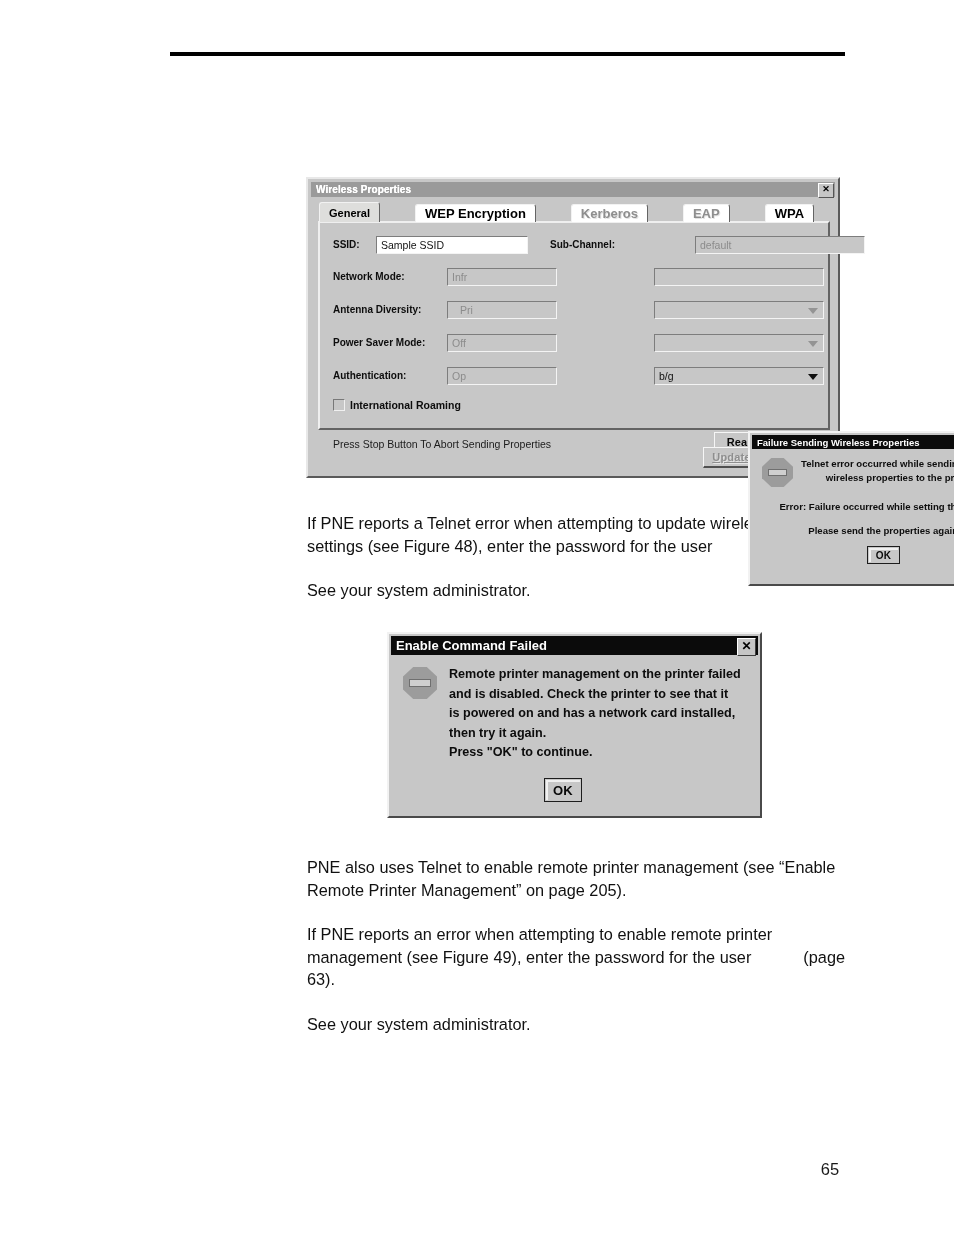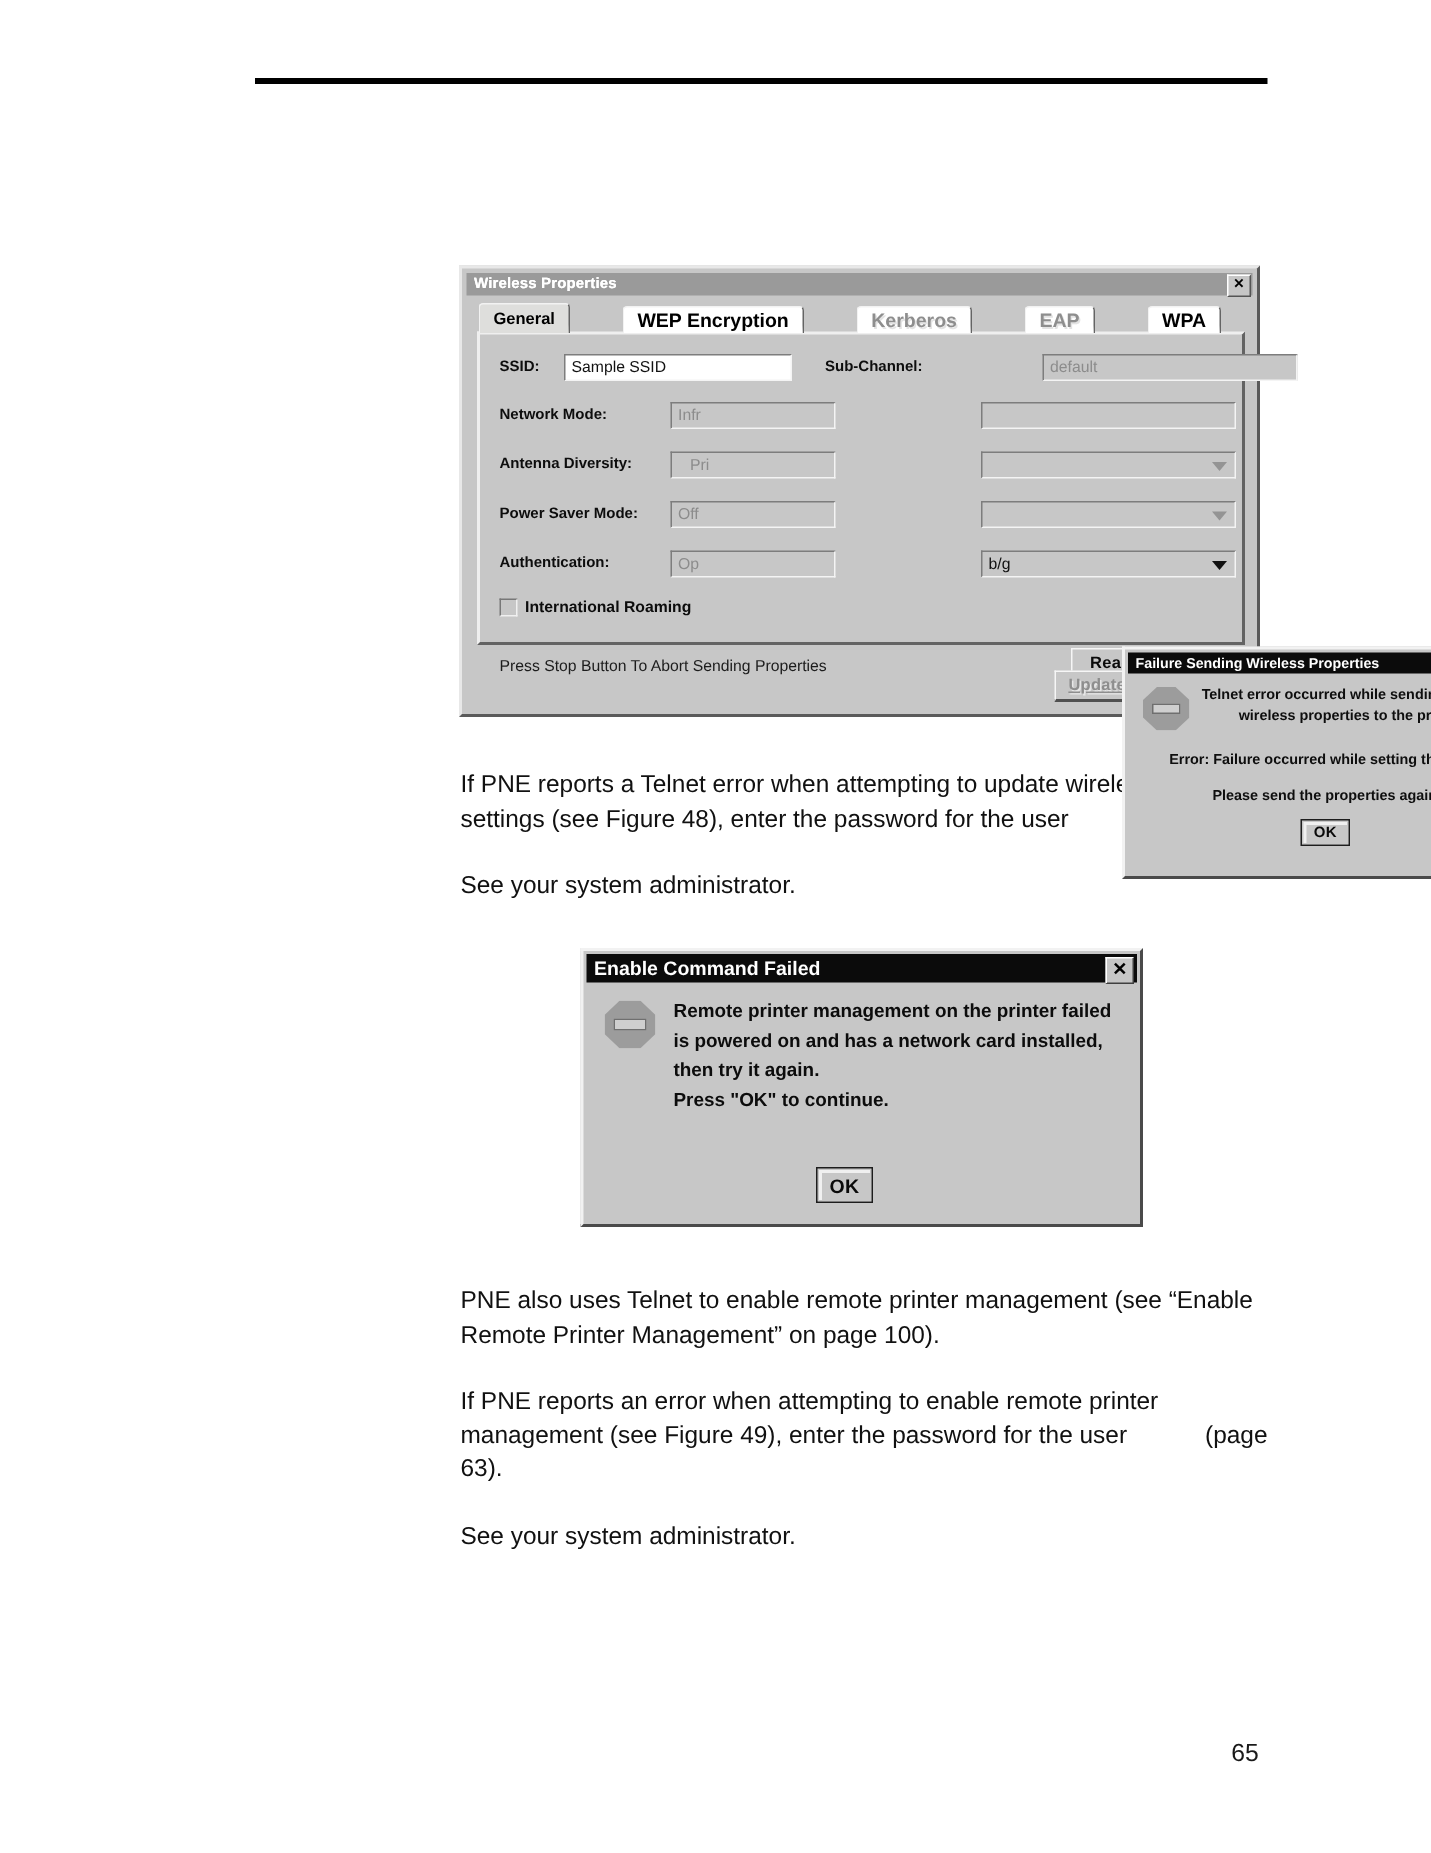--- a/index.html
+++ b/index.html
@@ -522,26 +522,27 @@
 <div class="dialog" id="dlg-enable">
   <div class="dialog-titlebar">
     <span class="title-text">Enable Command Failed</span>
     <div class="dialog-close">✕</div>
   </div>
   <div class="stop-icon">
       <span class="bar"></span>
     </div>
   <div class="msg">
     <div>Remote printer management on the printer failed</div>
+    <div>and is disabled. Check the printer to see that it</div>
     <div>is powered on and has a network card installed,</div>
     <div>then try it again.</div>
     <div>Press "OK" to continue.</div>
   </div>
   <div class="btn ok-btn default-btn">OK</div>
 </div>
 
 <div class="body-block" style="top:856px;">
-  <p>PNE also uses Telnet to enable remote printer management (see “Enable Remote Printer Management” on page 100).</p>
+  <p>PNE also uses Telnet to enable remote printer management (see “Enable Remote Printer Management” on page 205).</p>
   <p class="para-gap"><span>If PNE reports an error when attempting to enable remote printer management (see Figure 49), enter the password for the user</span><span class="gap-span"></span><span>(page 63).</span></p>
   <p class="para-gap">See your system administrator.</p>
 </div>
 
 <div class="page-number">65</div>
 
 </body></html>

